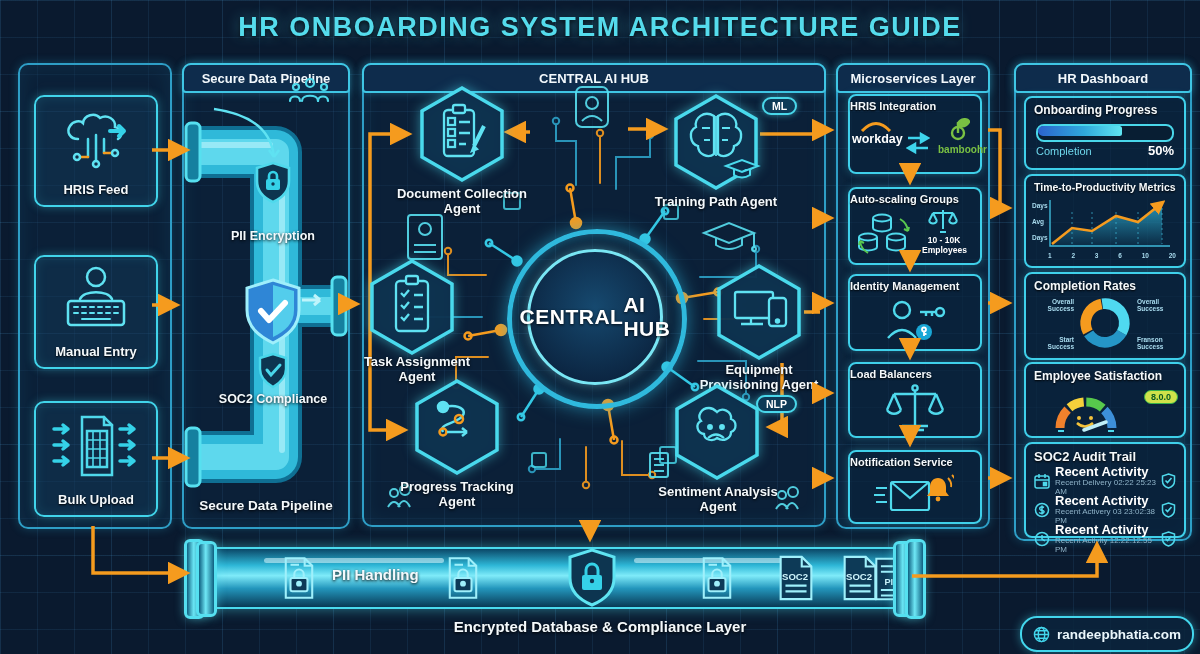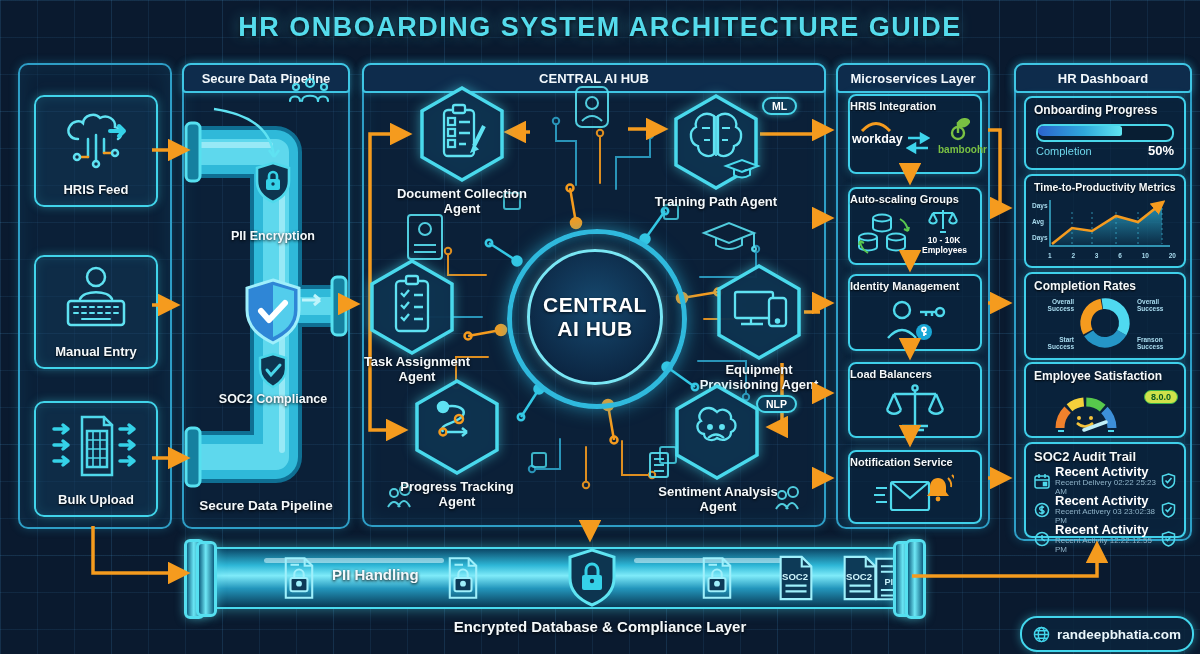--- a/index.html
+++ b/index.html
@@ -30,21 +30,21 @@
   .hexlbl{position:absolute;text-align:center;font-weight:700;color:#F4F9FC;
     font-size:13px;line-height:1.12;text-shadow:0 1px 3px rgba(0,0,0,.95);}
   .pill{position:absolute;border:2px solid #49D7EA;background:#0D3A57;color:#FFF;
     font-weight:700;font-size:10.5px;border-radius:12px;padding:1px 8px;
     box-shadow:0 0 6px rgba(73,215,234,.55);margin-left:32px;}
   .hex{position:absolute;width:96px;height:104px;filter:drop-shadow(0 0 6px rgba(73,217,236,.55));}
   .core-ring{position:absolute;left:143px;top:164px;width:170px;height:170px;border-radius:50%;
     border:5px solid #2FB9DD;box-shadow:0 0 18px rgba(47,185,221,.6), inset 0 0 14px rgba(47,185,221,.5);}
   .core-inner{position:absolute;left:163px;top:184px;width:130px;height:130px;border-radius:50%;
     border:3px solid #79E6F4;background:radial-gradient(circle at 50% 42%,#16496F,#0B2440 78%);
-    display:flex;flex-direction:column;align-items:center;justify-content:center;
+    display:flex;flex-direction:row;align-items:center;justify-content:center;
     box-shadow:0 0 12px rgba(121,230,244,.45);}
   .core-inner span{font-weight:800;font-size:21px;color:#FFF;letter-spacing:.5px;line-height:1.15;
     text-shadow:0 1px 3px rgba(0,0,0,.8);}
   .mcard{position:absolute;left:10px;width:130px;border:2px solid #3FD0EA;border-radius:8px;
     background:rgba(10,36,62,.55);box-shadow:0 0 8px rgba(63,208,234,.35);}
   .mtitle{position:absolute;top:4px;left:0;right:0;text-align:left;font-weight:700;
     font-size:11px;color:#F4F9FC;text-shadow:0 1px 2px #000;}
   .dcard{position:absolute;left:8px;width:158px;border:2px solid #3FD0EA;border-radius:8px;
     background:rgba(10,36,62,.55);box-shadow:0 0 8px rgba(63,208,234,.3);}
   .dtitle{position:absolute;top:5px;left:8px;right:4px;font-weight:700;font-size:12px;

